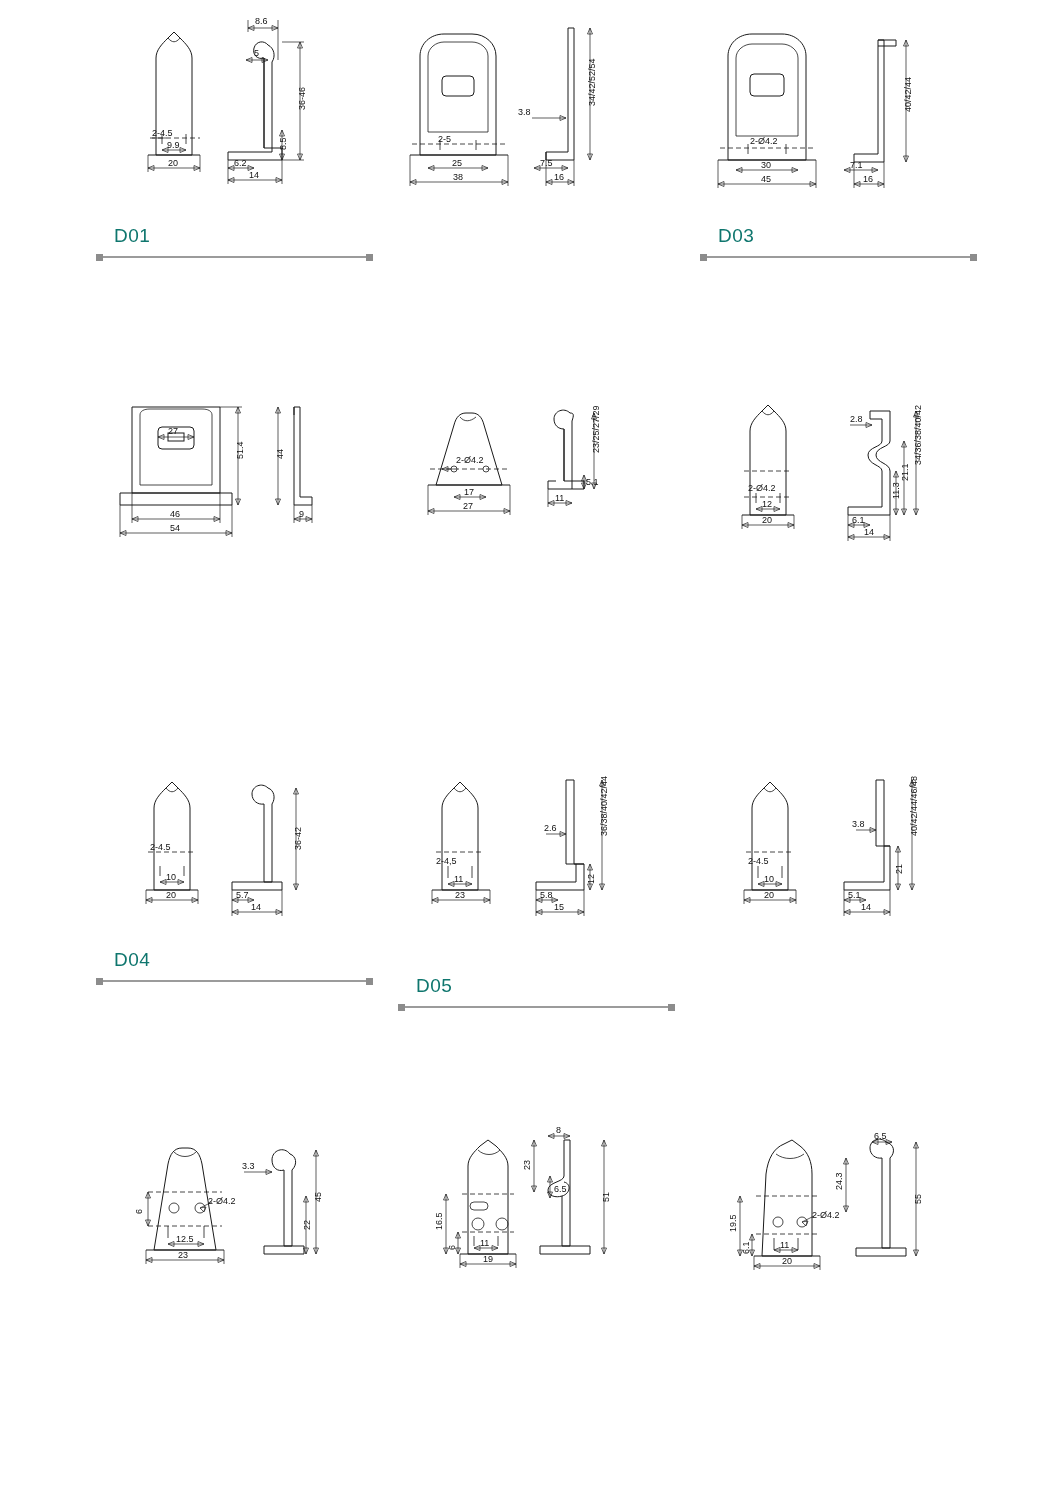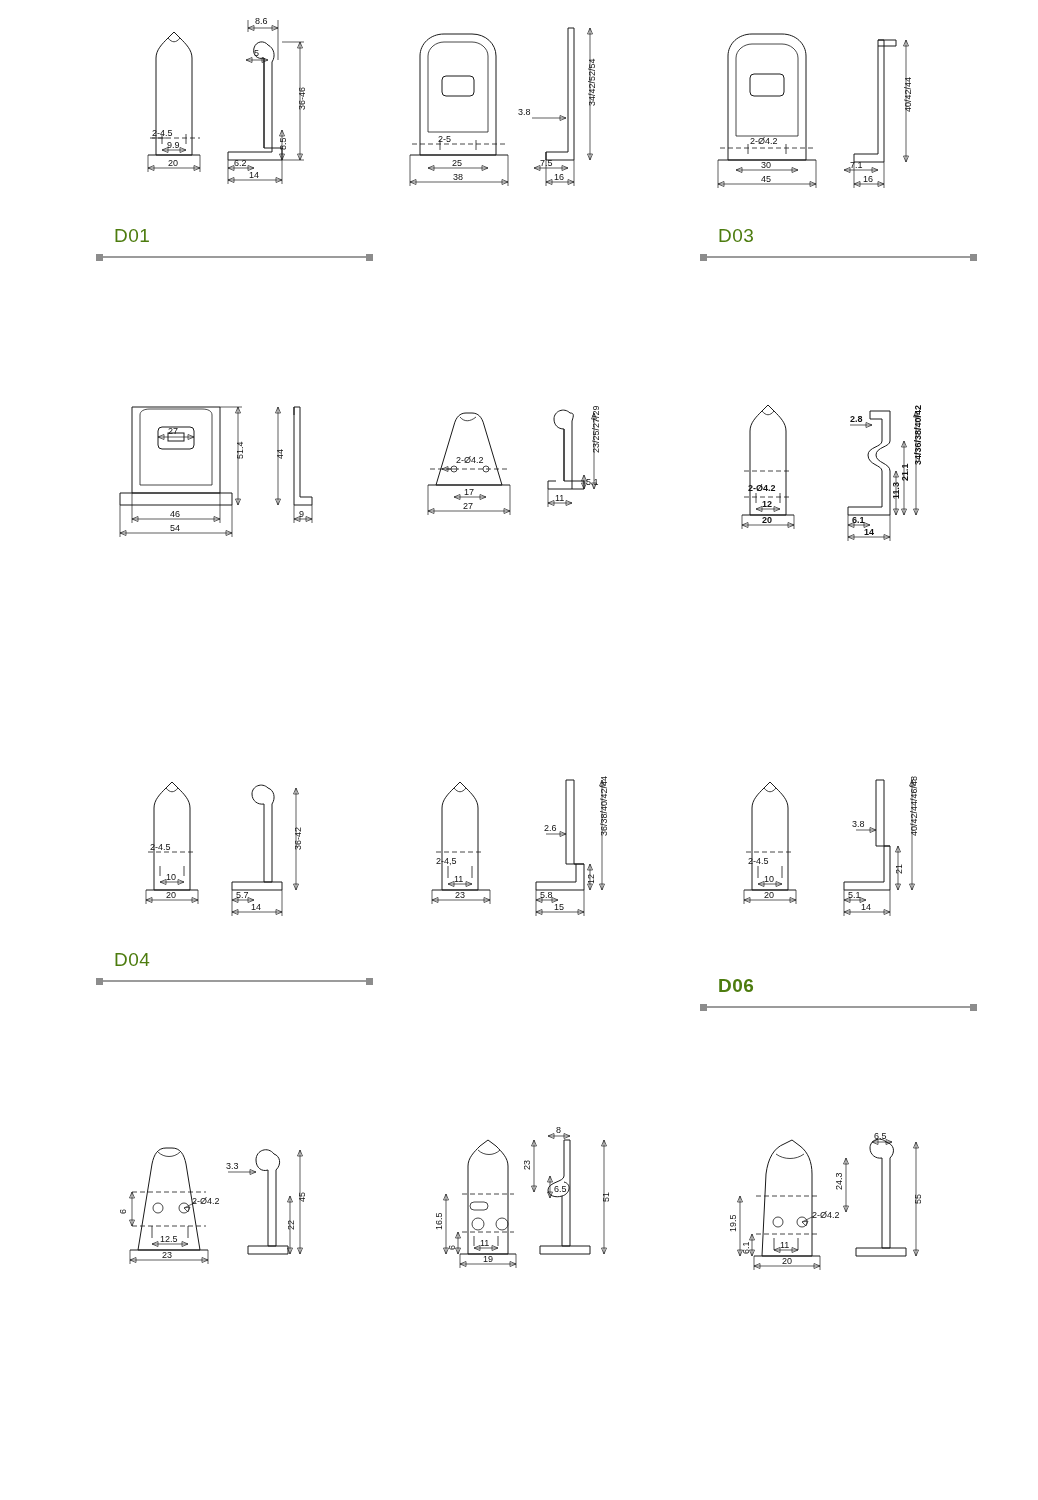--- a/index.html
+++ b/index.html
@@ -29,21 +29,21 @@
     left:0;
     width:292px;
     height:40px;
   }
   .label-text{
     position:absolute;
     left:18px;
     top:0;
     font-size:19px;
     letter-spacing:.5px;
-    color:#4d7c0f;
+    color:#0f766e;
   }
   .rule{
     position:absolute;
     left:0;
     top:31px;
     width:275px;
     height:2px;
     background:#9b9b9b;
   }
   .sq{
@@ -321,23 +321,29 @@
         <line class="dim" x1="150" y1="118" x2="174" y2="118"></line>
         <path class="dim" d="M150 118 l6 -2.5 v5 z M174 118 l-6 -2.5 v5 z"></path>
         <text class="txt" x="157" y="116">11</text>
         <line class="dim" x1="150" y1="104" x2="150" y2="122"></line>
 
         <line class="dim" x1="186" y1="90" x2="186" y2="104"></line>
         <path class="dim" d="M186 90 l-2.5 6 h5 z M186 104 l-2.5 -6 h5 z"></path>
         <text class="txt" x="188" y="100">5.1</text>
       </svg>
     </div>
-  </div>
-
-  <div class="cell" style="left:700px;top:385px;font-weight:bold;">
+    <div class="label-row" style="top:590px;">
+      <span class="label-text">D05</span>
+      <div class="rule"></div>
+      <div class="sq left"></div>
+      <div class="sq right"></div>
+    </div>
+  </div>
+
+  <div class="cell" style="left:700px;top:385px;">
     <div class="drawing">
       <svg width="310" height="230" viewBox="0 0 310 230">
         <path class="ln" d="M50 130 L50 46 C50 38 56 32 62 26 L68 20 L74 26 C80 32 86 38 86 46 L86 130 Z"></path>
         <path class="ln-thin" d="M62 26 C66 31 70 31 74 26"></path>
         <line class="dash" x1="44" y1="86" x2="92" y2="86"></line>
         <line class="dash" x1="44" y1="112" x2="92" y2="112"></line>
         <line class="ln" x1="42" y1="130" x2="94" y2="130"></line>
         <line class="ln-thin" x1="56" y1="108" x2="56" y2="118"></line>
         <line class="ln-thin" x1="80" y1="108" x2="80" y2="118"></line>
 
@@ -375,26 +381,20 @@
         <path class="dim" d="M148 140 l6 -2.5 v5 z M170 140 l-6 -2.5 v5 z"></path>
         <text class="txt" x="152" y="138">6.1</text>
 
         <line class="dim" x1="148" y1="152" x2="190" y2="152"></line>
         <path class="dim" d="M148 152 l6 -2.5 v5 z M190 152 l-6 -2.5 v5 z"></path>
         <text class="txt" x="164" y="150">14</text>
         <line class="dim" x1="148" y1="130" x2="148" y2="156"></line>
         <line class="dim" x1="190" y1="130" x2="190" y2="156"></line>
       </svg>
     </div>
-    <div class="label-row" style="top:590px;">
-      <span class="label-text">D06</span>
-      <div class="rule"></div>
-      <div class="sq left"></div>
-      <div class="sq right"></div>
-    </div>
   </div>
 
   <div class="cell" style="left:96px;top:760px;">
     <div class="drawing">
       <svg width="310" height="230" viewBox="0 0 310 230">
         <path class="ln" d="M58 130 L58 48 C58 40 64 34 70 28 L76 22 L82 28 C88 34 94 40 94 48 L94 130 Z"></path>
         <path class="ln-thin" d="M70 28 C74 33 78 33 82 28"></path>
         <line class="dash" x1="52" y1="92" x2="100" y2="92"></line>
         <line class="ln" x1="50" y1="130" x2="102" y2="130"></line>
         <line class="ln-thin" x1="64" y1="106" x2="64" y2="116"></line>
@@ -528,21 +528,21 @@
         <line class="dim" x1="144" y1="152" x2="190" y2="152"></line>
         <path class="dim" d="M144 152 l6 -2.5 v5 z M190 152 l-6 -2.5 v5 z"></path>
         <text class="txt" x="161" y="150">14</text>
         <line class="dim" x1="144" y1="130" x2="144" y2="156"></line>
         <line class="dim" x1="190" y1="130" x2="190" y2="156"></line>
       </svg>
     </div>
 
   </div>
 
-  <div class="cell" style="left:88px;top:1120px;">
+  <div class="cell" style="left:104px;top:1120px;">
     <div class="drawing">
       <svg width="310" height="230" viewBox="0 0 310 230">
         <path class="ln" d="M50 130 L64 44 C66 34 70 28 78 28 L84 28 C92 28 96 34 98 44 L112 130 Z"></path>
         <path class="ln-thin" d="M70 32 C76 38 86 38 92 32"></path>
         <line class="dash" x1="44" y1="72" x2="118" y2="72"></line>
         <line class="dash" x1="44" y1="106" x2="118" y2="106"></line>
         <line class="ln" x1="42" y1="130" x2="120" y2="130"></line>
         <circle class="ln-thin" cx="70" cy="88" r="5"></circle>
         <circle class="ln-thin" cx="96" cy="88" r="5"></circle>
         <line class="ln-thin" x1="64" y1="106" x2="64" y2="118"></line>

